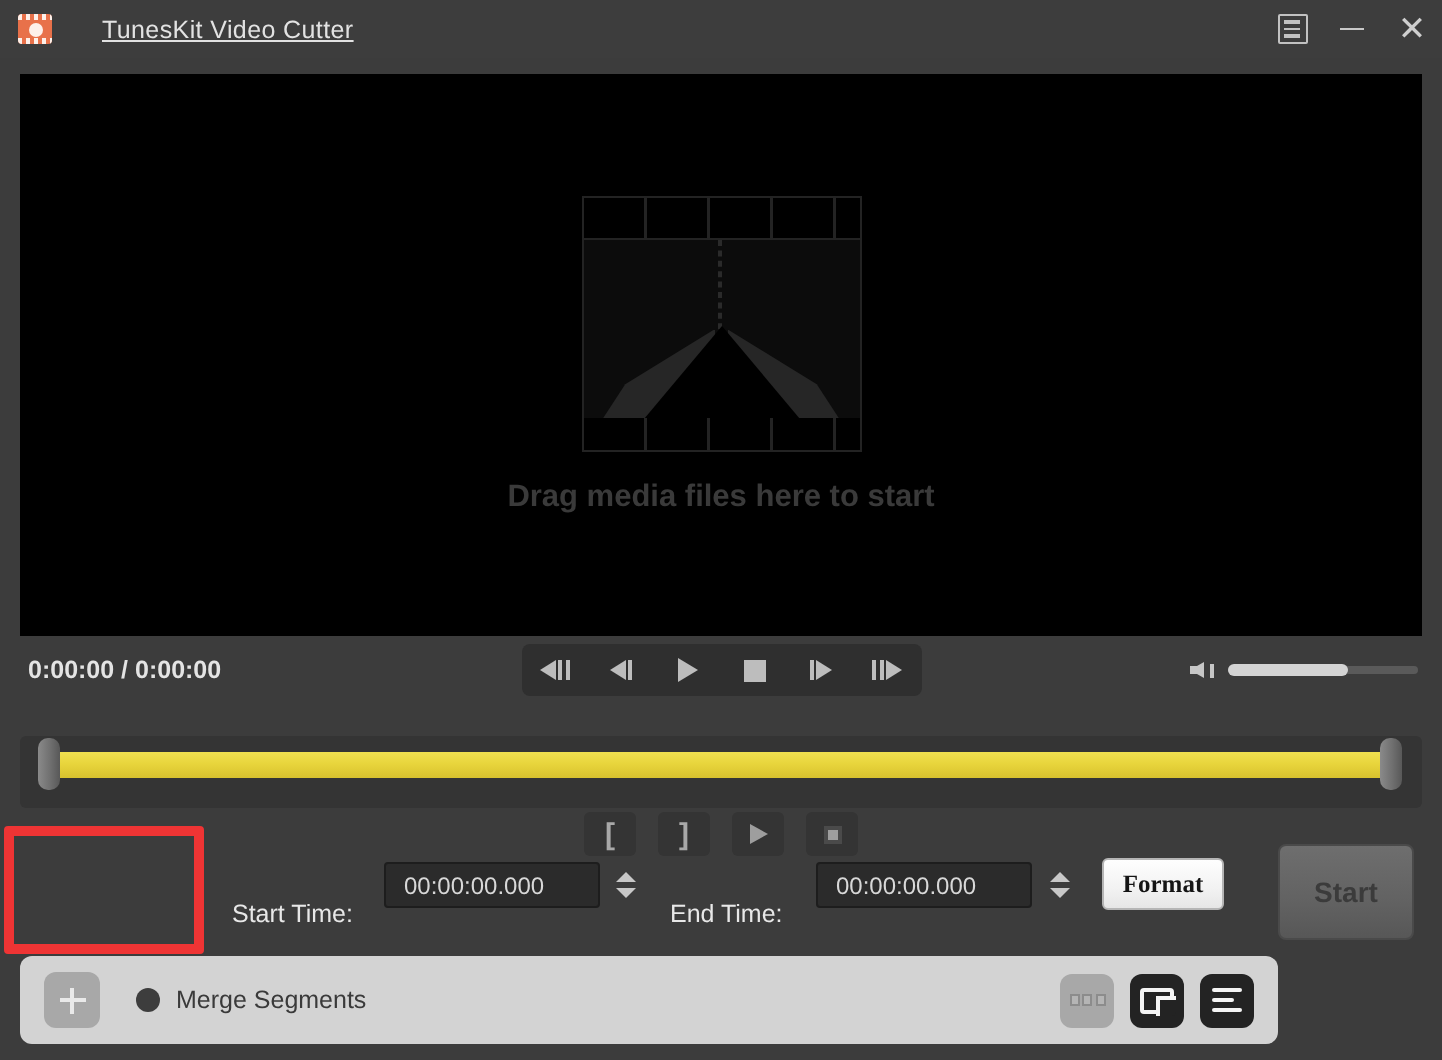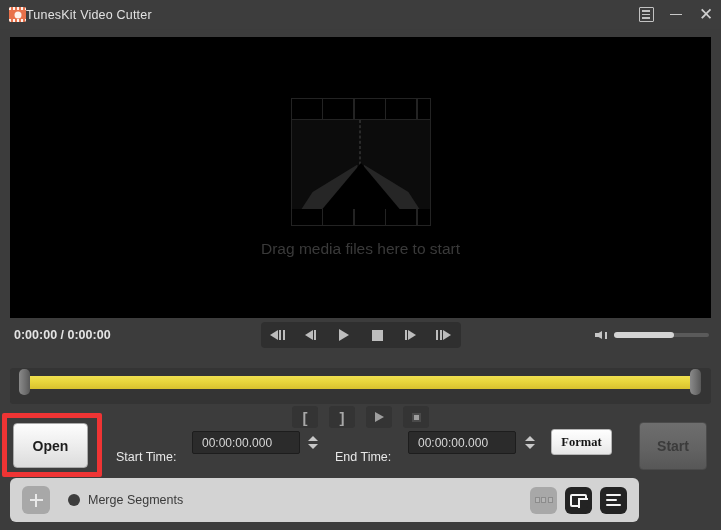--- a/index.html
+++ b/index.html
@@ -44,24 +44,25 @@
       repeating-linear-gradient(to right,
         #fdf0ea 0px, #fdf0ea 2px, transparent 2px, transparent 4px);
   }
   #app-icon .disc {
     position: absolute; left: 50%; top: 50%;
     transform: translate(-50%,-50%);
     width: 7px; height: 7px; border-radius: 50%;
     background: #fdf0ea;
   }
   #app-title {
-    margin-left: 0;
+    margin-left: 25px;
     color: #e2e2e2;
     font-size: 12.5px;
     letter-spacing: .2px;
+    text-decoration: underline;
   }
   .tb-btn {
     width: 30px; height: 29px;
     display: flex; align-items: center; justify-content: center;
     color: #c9c9c9;
   }
   #tb-spacer { flex: 1; }
   #menu-icon-box {
     width: 15px; height: 15px;
     border: 1.4px solid #c2c2c2;
@@ -74,20 +75,21 @@
     display: block; width: 8px; height: 1.4px; background: #c2c2c2;
   }
   #min-icon { width: 12px; height: 1.5px; background: #c8c8c8; }
   #close-icon { font-size: 17px; line-height: 17px; color: #cfcfcf; font-weight: 300; }
 
   
   #video-panel {
     position: absolute; left: 10px; top: 37px;
     width: 701px; height: 281px;
     background: #000;
+    font-weight: bold;
   }
   #dropzone {
     width: 100%; height: 100%;
     display: flex; flex-direction: column;
     align-items: center; justify-content: center;
     gap: 14px;
   }
   #film-icon {
     width: 140px; height: 128px;
     position: relative;
@@ -490,21 +492,20 @@
     <div class="trim-btn">]</div>
     <div class="trim-btn">
         <div class="tri"></div>
       </div>
     <div class="trim-btn">
         <div class="sqr"></div>
       </div>
   </div>
 
   <div id="control-row">
-    <div id="open-btn">Open</div>
     <div id="open-highlight" style="border-color: rgb(239, 52, 52);"></div>
 
     <div class="time-label" id="start-label">Start Time:</div>
     <div class="time-field" id="start-field">
       <span>00:00:00.000</span>
     </div>
     <div class="spinner" id="start-spinner">
       <div class="spin-up"></div>
       <div class="spin-dn"></div>
     </div>

